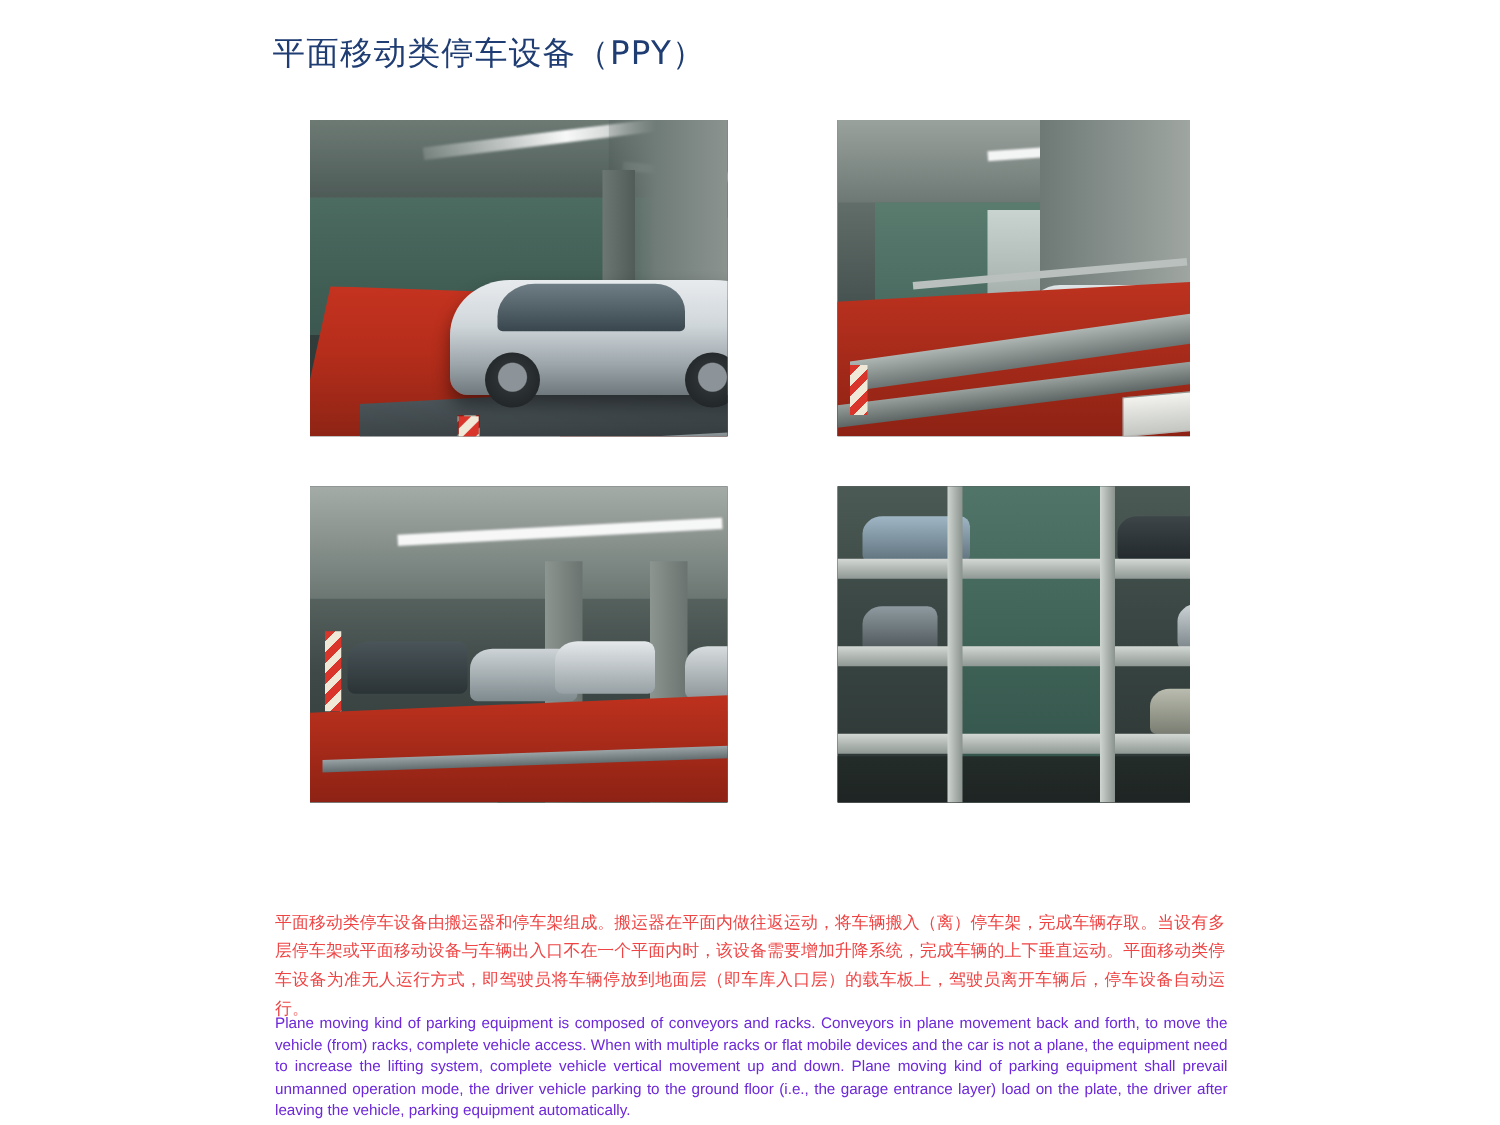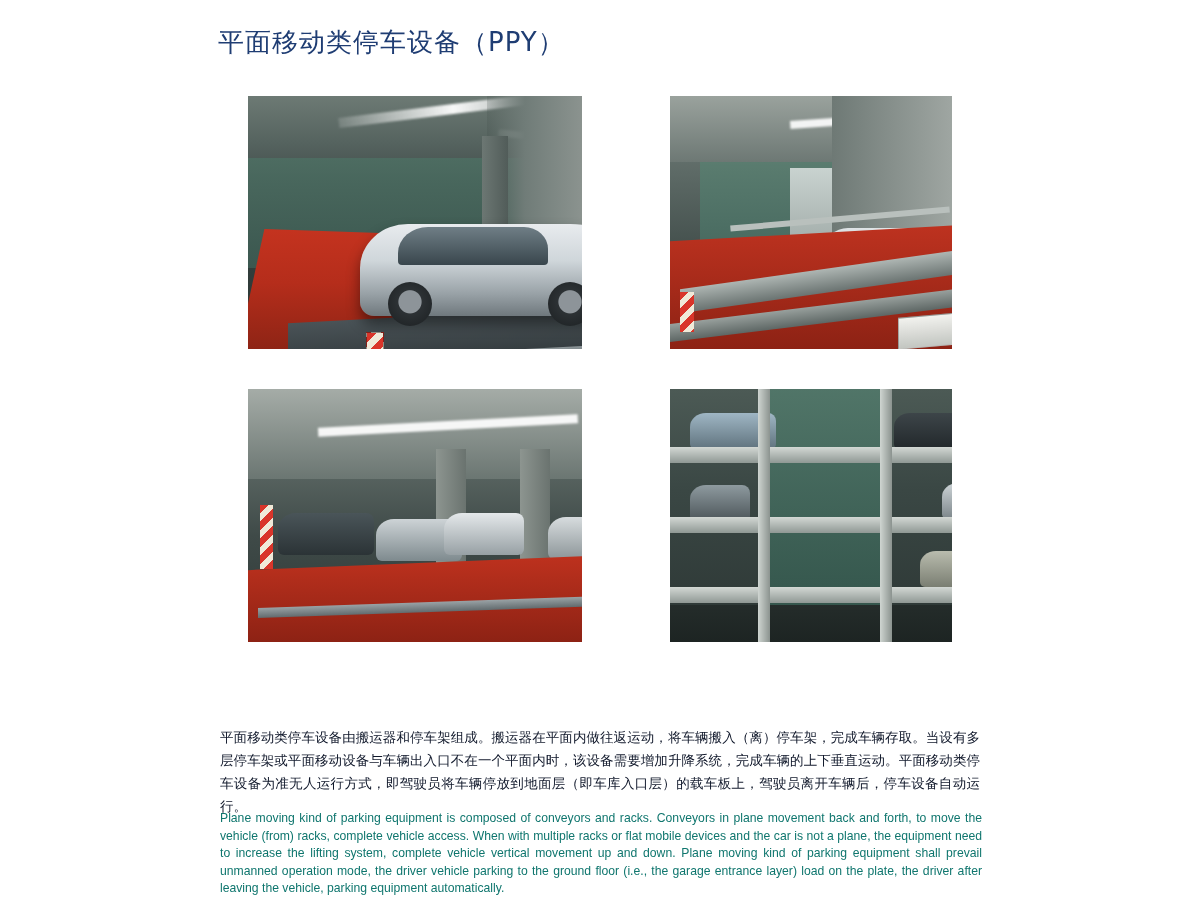--- a/index.html
+++ b/index.html
@@ -276,32 +276,32 @@
 
   
   .caption-cn {
     position: absolute;
     left: 220px;
     top: 712px;
     width: 760px;
     font-family: Liberation Sans, sans-serif;
     font-size: 13.5px;
     line-height: 23px;
-    color: #0f172a;
+    color: #ef4444;
     text-align: justify;
   }
   .caption-en {
     position: absolute;
     left: 220px;
     top: 798px;
     width: 762px;
     font-family: "Liberation Sans", sans-serif;
     font-size: 12.2px;
     line-height: 17.5px;
-    color: #0f766e;
+    color: #6d28d9;
     text-align: justify;
   }
 </style>
 </head>
 <body>
 
 <div class="page">
 
   <h1 class="title">平面移动类停车设备（PPY）</h1>
 

